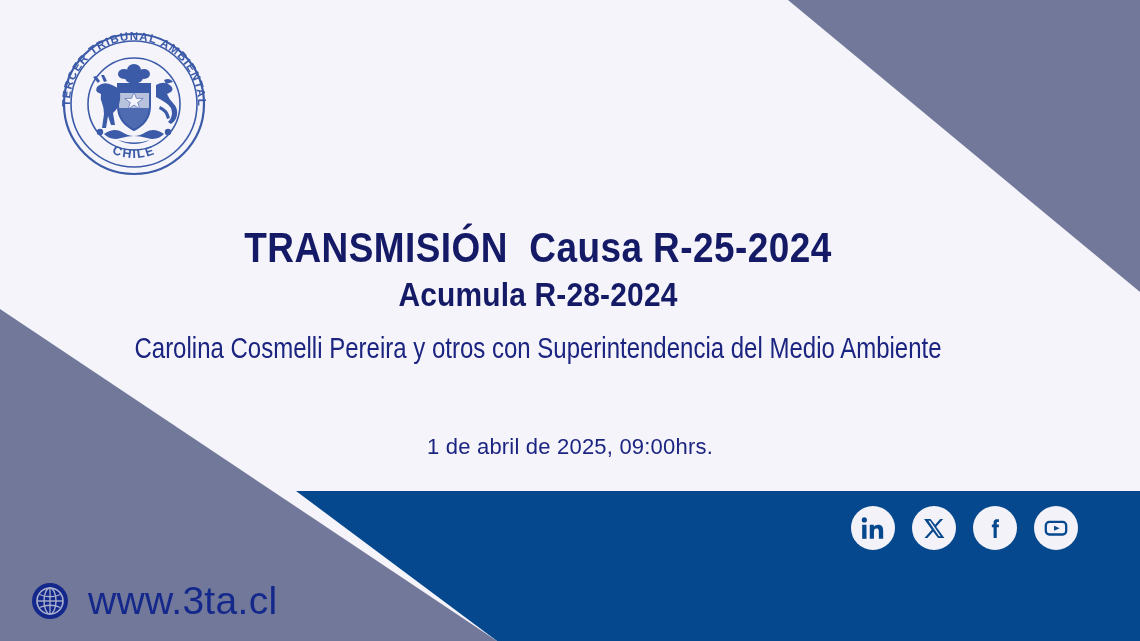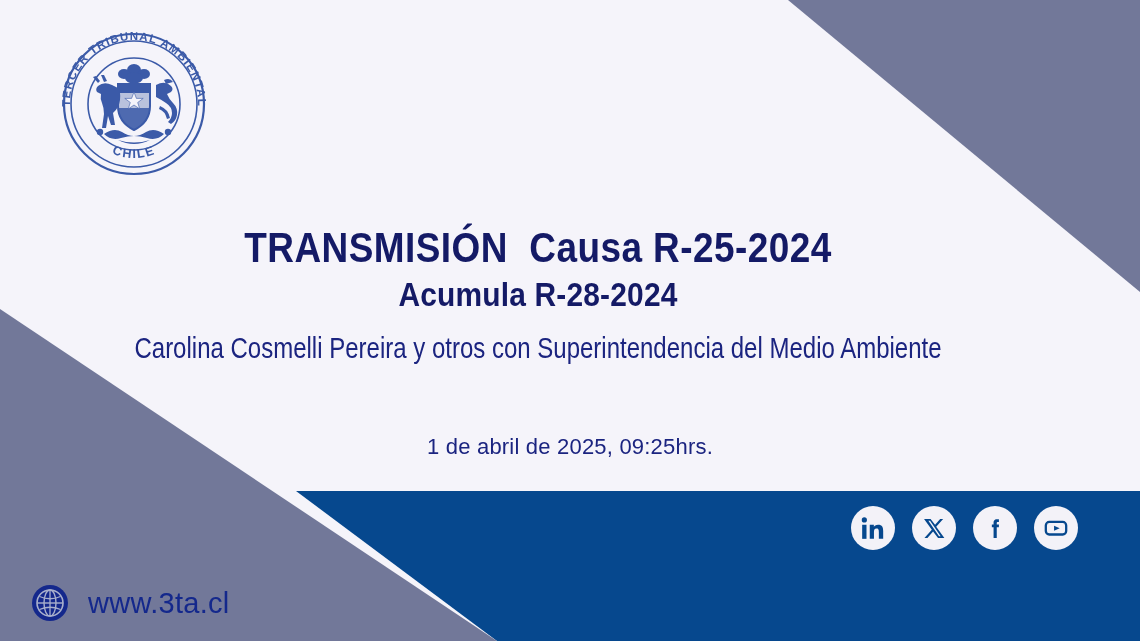--- a/index.html
+++ b/index.html
@@ -98,21 +98,21 @@
   .site-row {
     position:absolute;
     left:30px; bottom:18px;
     display:flex;
     align-items:center;
     gap:18px;
   }
   .globe-icon { width:40px; height:40px; display:block; }
   .site-text {
     font-family:"Liberation Sans","DejaVu Sans", sans-serif;
-    font-size:29px;
+    font-size:39px;
     font-weight:normal;
     color:#14288c;
     letter-spacing:0.3px;
   }
 </style>
 </head>
 <body>
 
 <div class="stage">
 
@@ -192,21 +192,21 @@
       </g>
     </svg>
   </div>
 
   <div class="headline-block">
     <div class="line-main">TRANSMISIÓN  Causa R-25-2024</div>
     <div class="line-sub">Acumula R-28-2024</div>
     <div class="line-parties">Carolina Cosmelli Pereira y otros con Superintendencia del Medio Ambiente</div>
   </div>
 
-  <div class="line-date">1 de abril de 2025, 09:25hrs.</div>
+  <div class="line-date">1 de abril de 2025, 09:00hrs.</div>
 
   <div class="social-row">
 
     <div class="social-btn">
       <svg width="26" height="26" viewBox="0 0 24 24">
         <rect x="2" y="9" width="4" height="13" fill="#06488e"></rect>
         <circle cx="4" cy="4.5" r="2.4" fill="#06488e"></circle>
         <path d="M9 9h3.8v1.9h.05c.53-.95 1.83-1.95 3.77-1.95 4.03 0 4.78 2.5 4.78 5.75V22h-4v-6.1c0-1.46-.03-3.33-2.1-3.33-2.1 0-2.42 1.58-2.42 3.22V22H9z" fill="#06488e"></path>
       </svg>
     </div>

